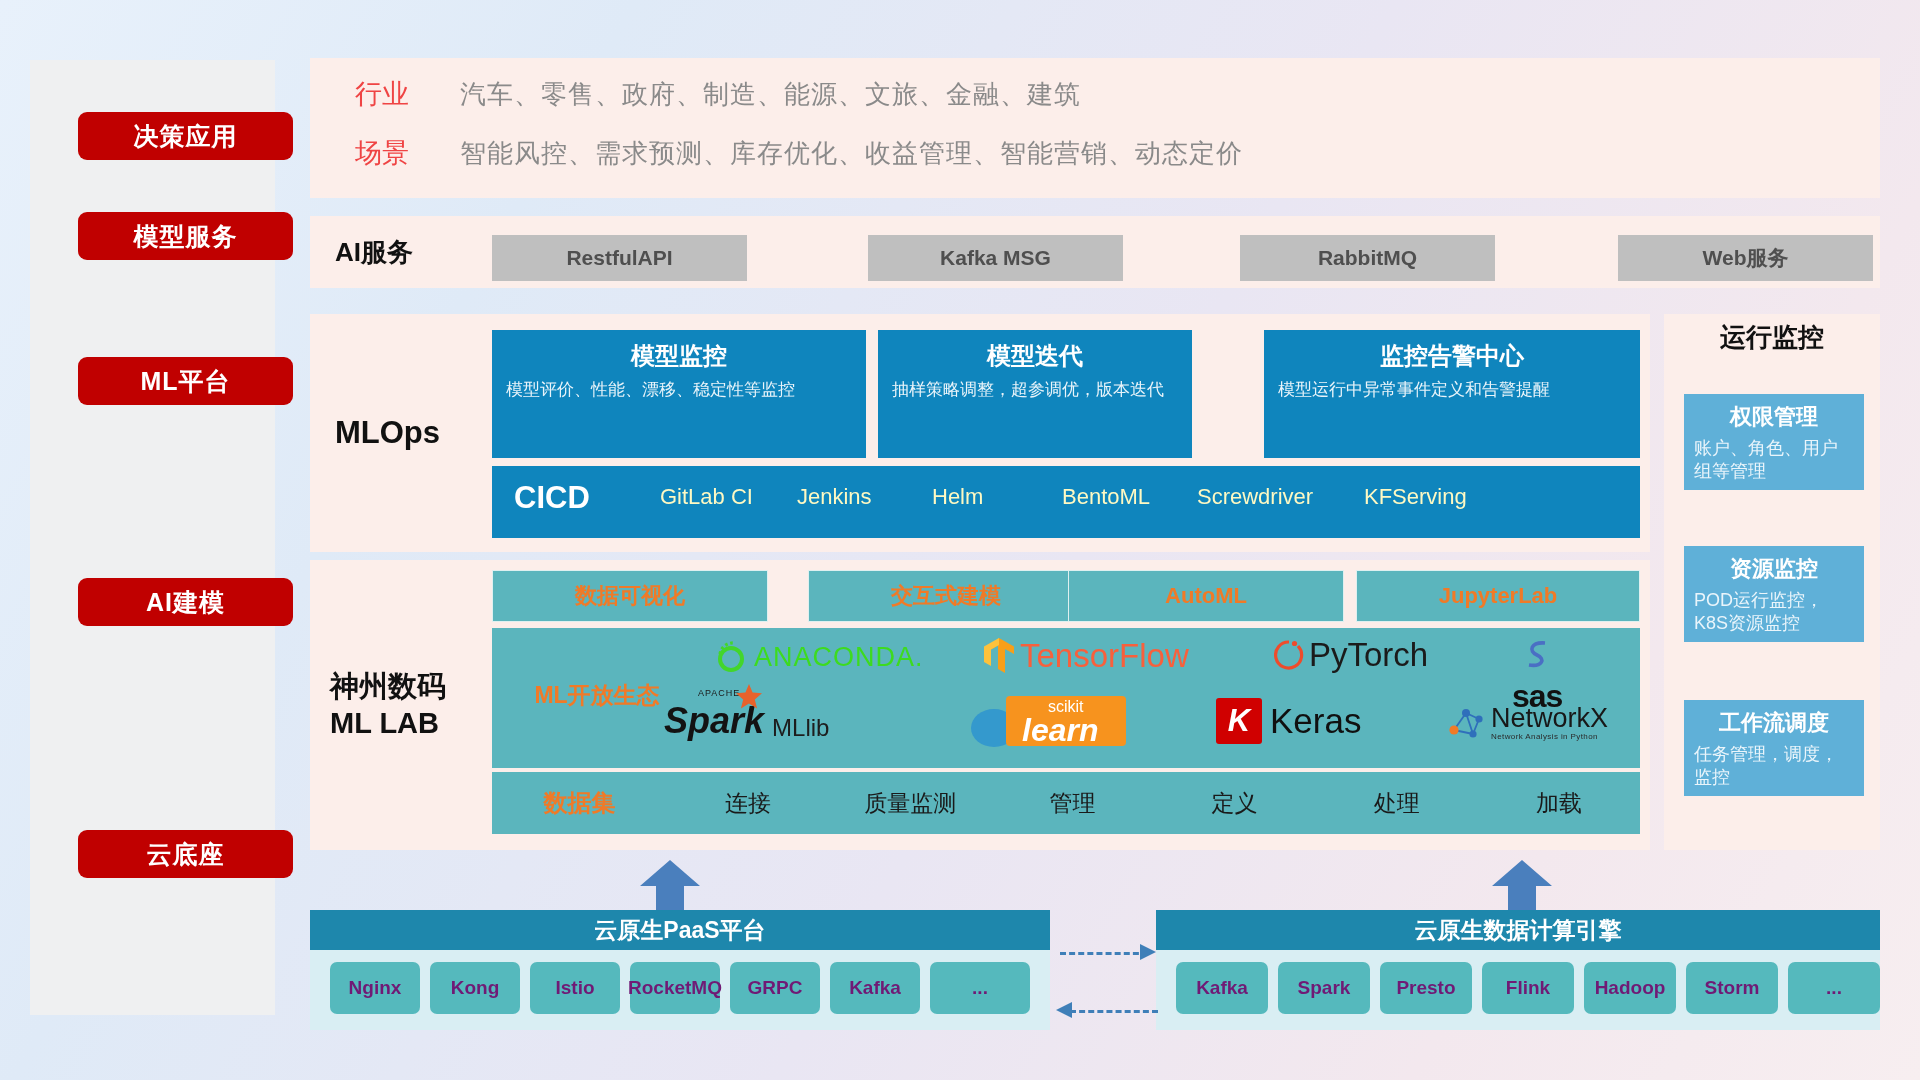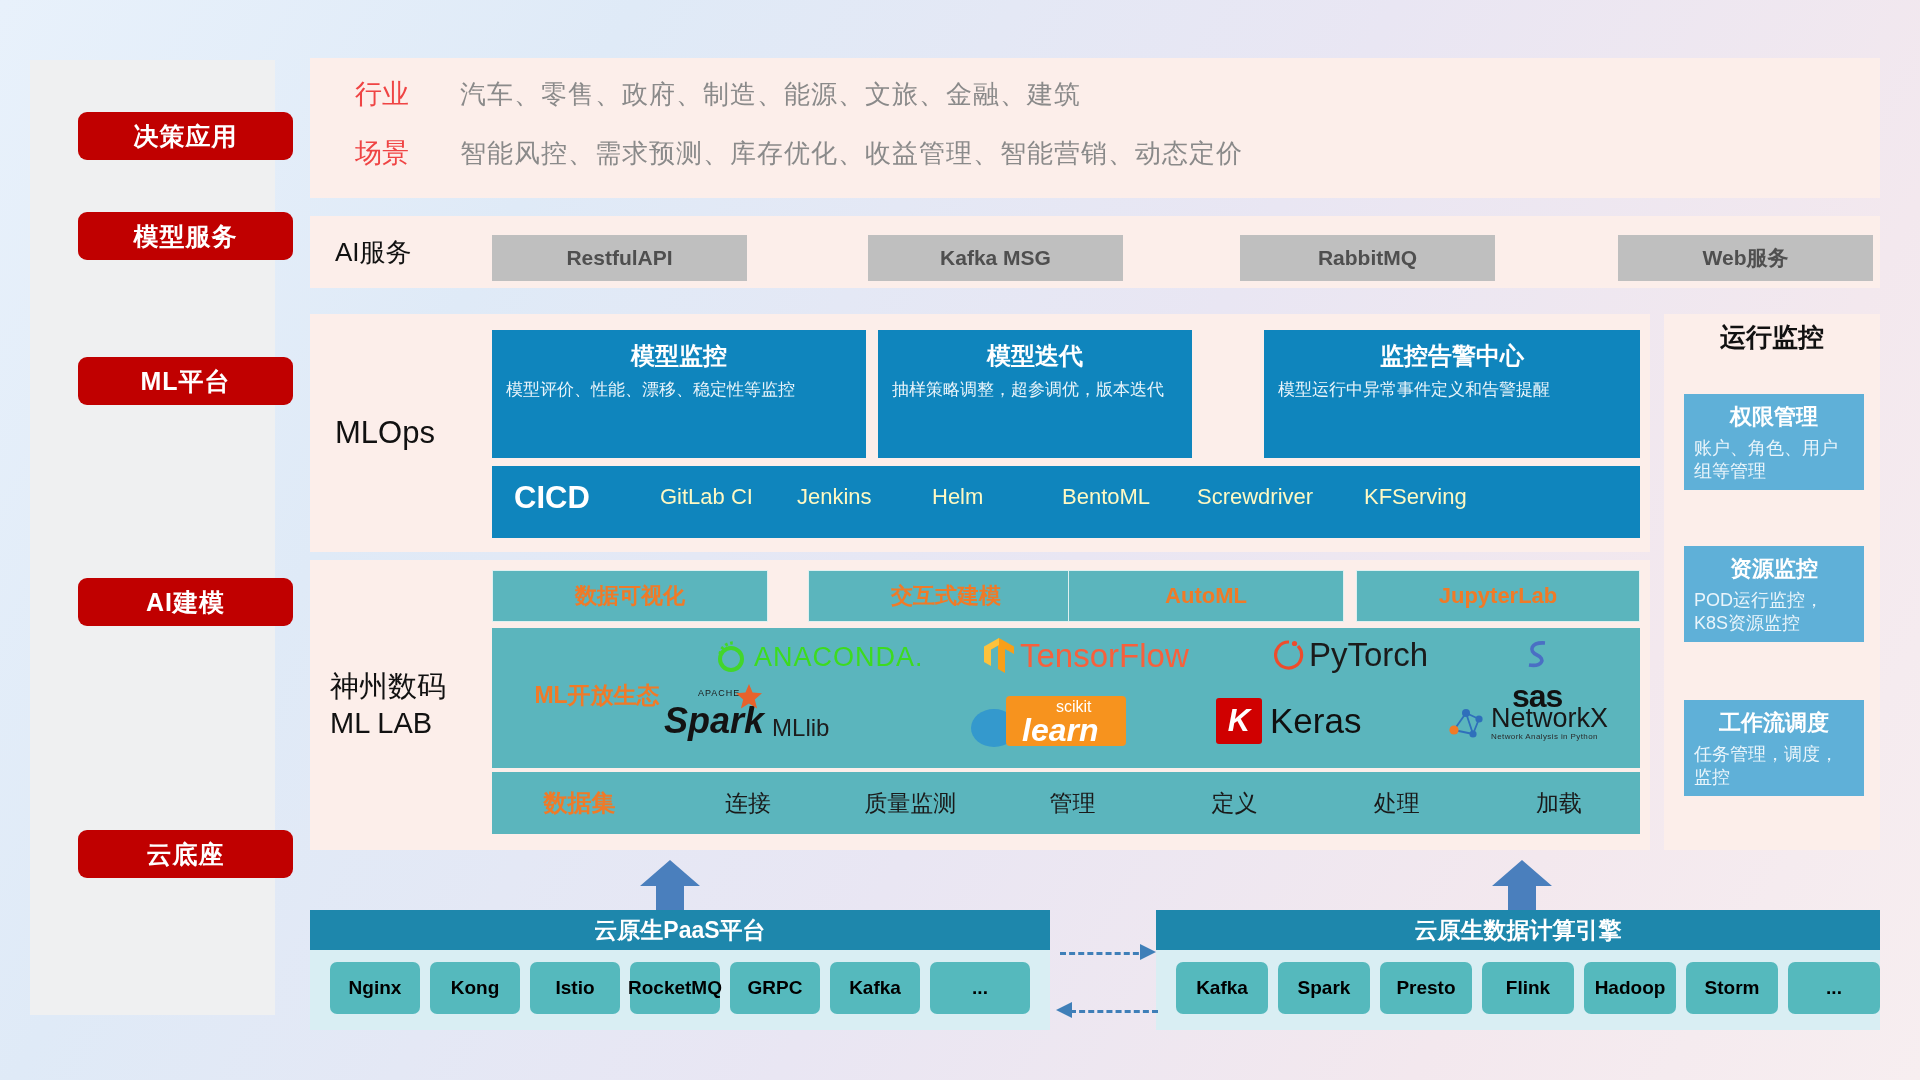--- a/index.html
+++ b/index.html
@@ -19,21 +19,21 @@
   .rail-pill{
     position:absolute;left:48px;width:215px;height:48px;
     background:#c00000;border-radius:9px;
     display:flex;align-items:center;justify-content:center;
     color:#fff;font-weight:bold;font-size:25px;letter-spacing:1px;
   }
 
   
   .band{position:absolute;background:#fceeea;}
   .band-title{
-    position:absolute;font-weight:normal;color:#111;
+    position:absolute;font-weight:bold;color:#111;
     display:flex;align-items:center;
   }
 
   
   #band-app{left:310px;top:58px;width:1570px;height:140px;}
   .biz-row{position:absolute;display:flex;align-items:center;}
   .biz-label{font-weight:normal;font-size:27px;color:#ef4444;width:105px;}
   .biz-value{font-size:26px;color:#8a8a8a;letter-spacing:1px;}
 
   
@@ -111,21 +111,21 @@
   
   .cb-header{
     position:absolute;height:40px;background:#1e87ac;color:#fff;
     display:flex;align-items:center;justify-content:center;
     font-size:23px;font-weight:bold;
   }
   .cb-tray{position:absolute;background:#d9eef3;}
   .cb-chip{
     position:absolute;height:52px;background:#55b9bd;border-radius:7px;
     display:flex;align-items:center;justify-content:center;text-align:center;
-    color:#000000;font-weight:bold;font-size:19px;line-height:1.12;
+    color:#701a75;font-weight:bold;font-size:19px;line-height:1.12;
     box-sizing:border-box;padding:2px 16px;
   }
   .up-arrow{position:absolute;}
   .dash{position:absolute;height:0;border-top:3px dashed #3f7fb8;}
 </style>
 </head>
 <body>
 
 <div class="stage">
 
@@ -262,21 +262,21 @@
         <span style="color:#131313;font-size:36px;font-weight:bold;font-style:italic;">Spark</span>
       </div>
       <span style="color:#1d1d1d;font-size:24px;">MLlib</span>
     </div>
 
     <div style="position:absolute;left:478px;top:68px;">
       <svg width="48" height="48" viewBox="0 0 48 48" style="position:absolute;left:0;top:8px;">
         <ellipse cx="24" cy="24" rx="23" ry="19" fill="#3499cd"></ellipse>
       </svg>
       <div style="position:absolute;left:36px;top:0;width:120px;height:50px;background:#f7931e;border-radius:4px;"></div>
-      <span style="position:absolute;left:78px;top:2px;color:#fff;font-size:16px;margin-left:8px;">scikit</span>
+      <span style="position:absolute;left:78px;top:2px;color:#fff;font-size:16px;">scikit</span>
       <span style="position:absolute;left:52px;top:16px;color:#fff;font-size:32px;font-style:italic;font-weight:bold;">learn</span>
     </div>
 
     <div style="position:absolute;left:724px;top:70px;display:flex;align-items:center;gap:8px;">
       <div style="width:46px;height:46px;background:#d00000;border-radius:3px;display:flex;align-items:center;justify-content:center;">
         <span style="color:#fff;font-size:31px;font-weight:bold;font-style:italic;">K</span>
       </div>
       <span style="color:#101010;font-size:35px;">Keras</span>
     </div>
 

